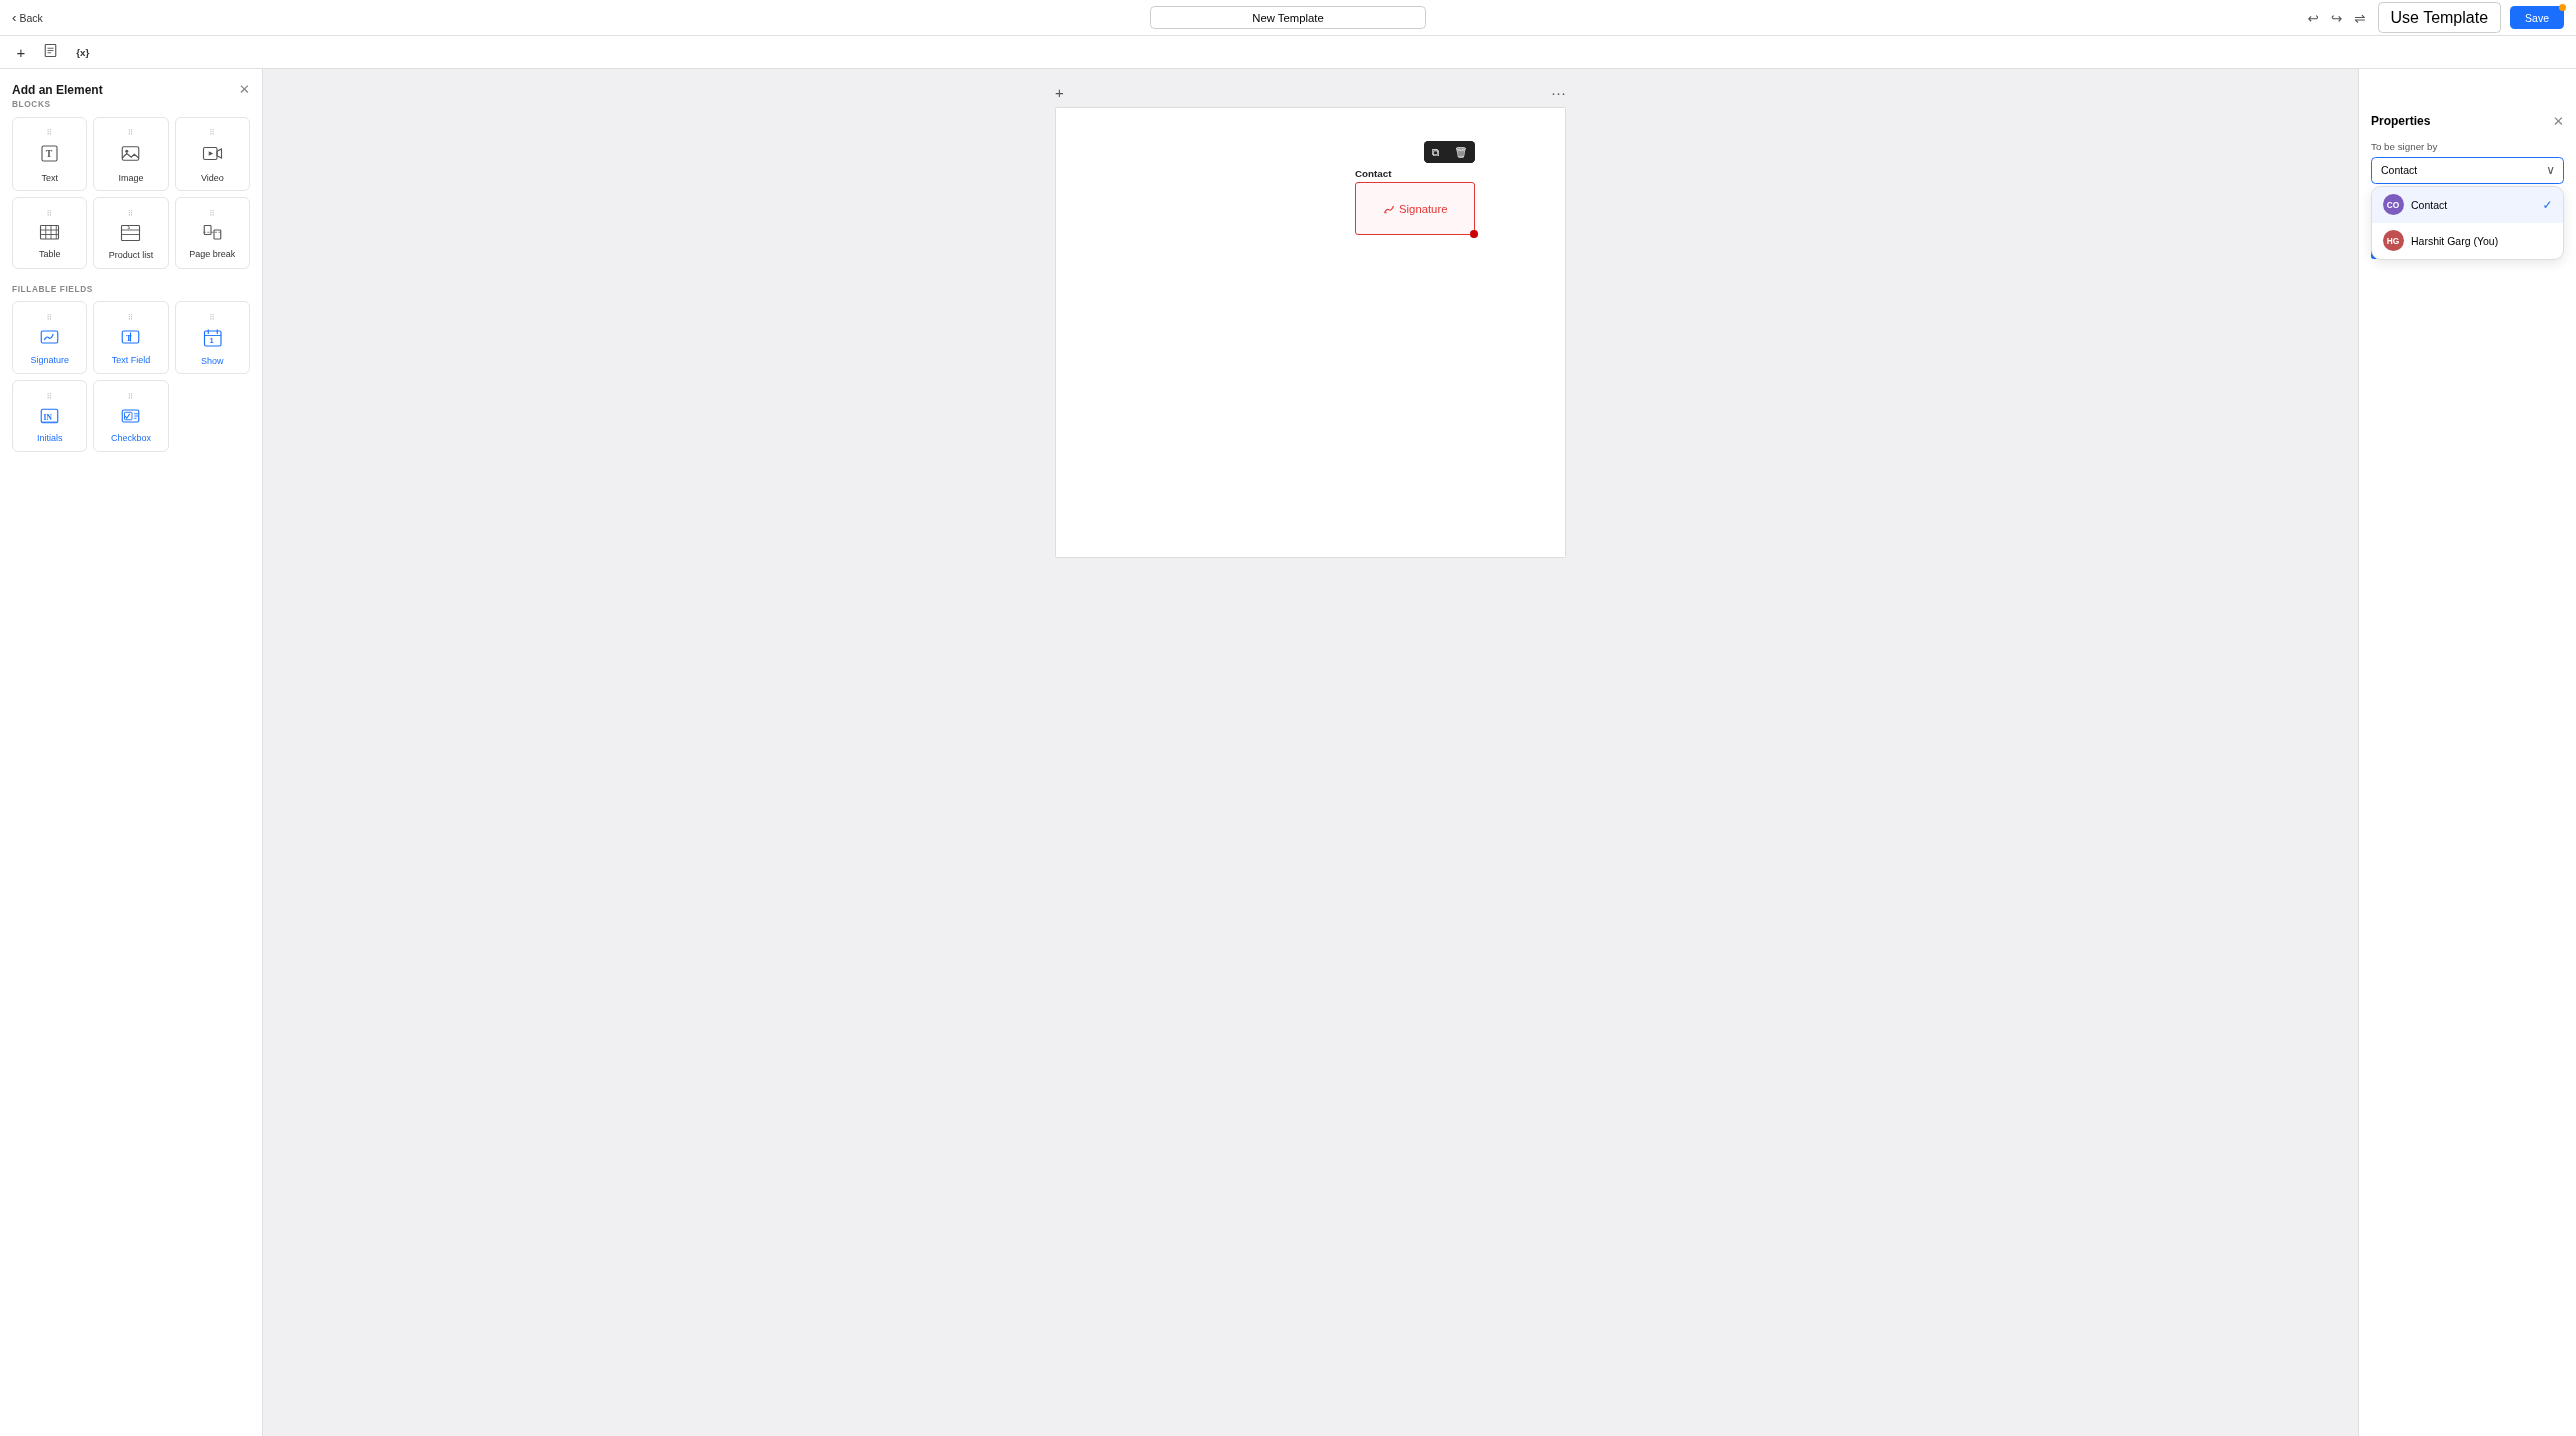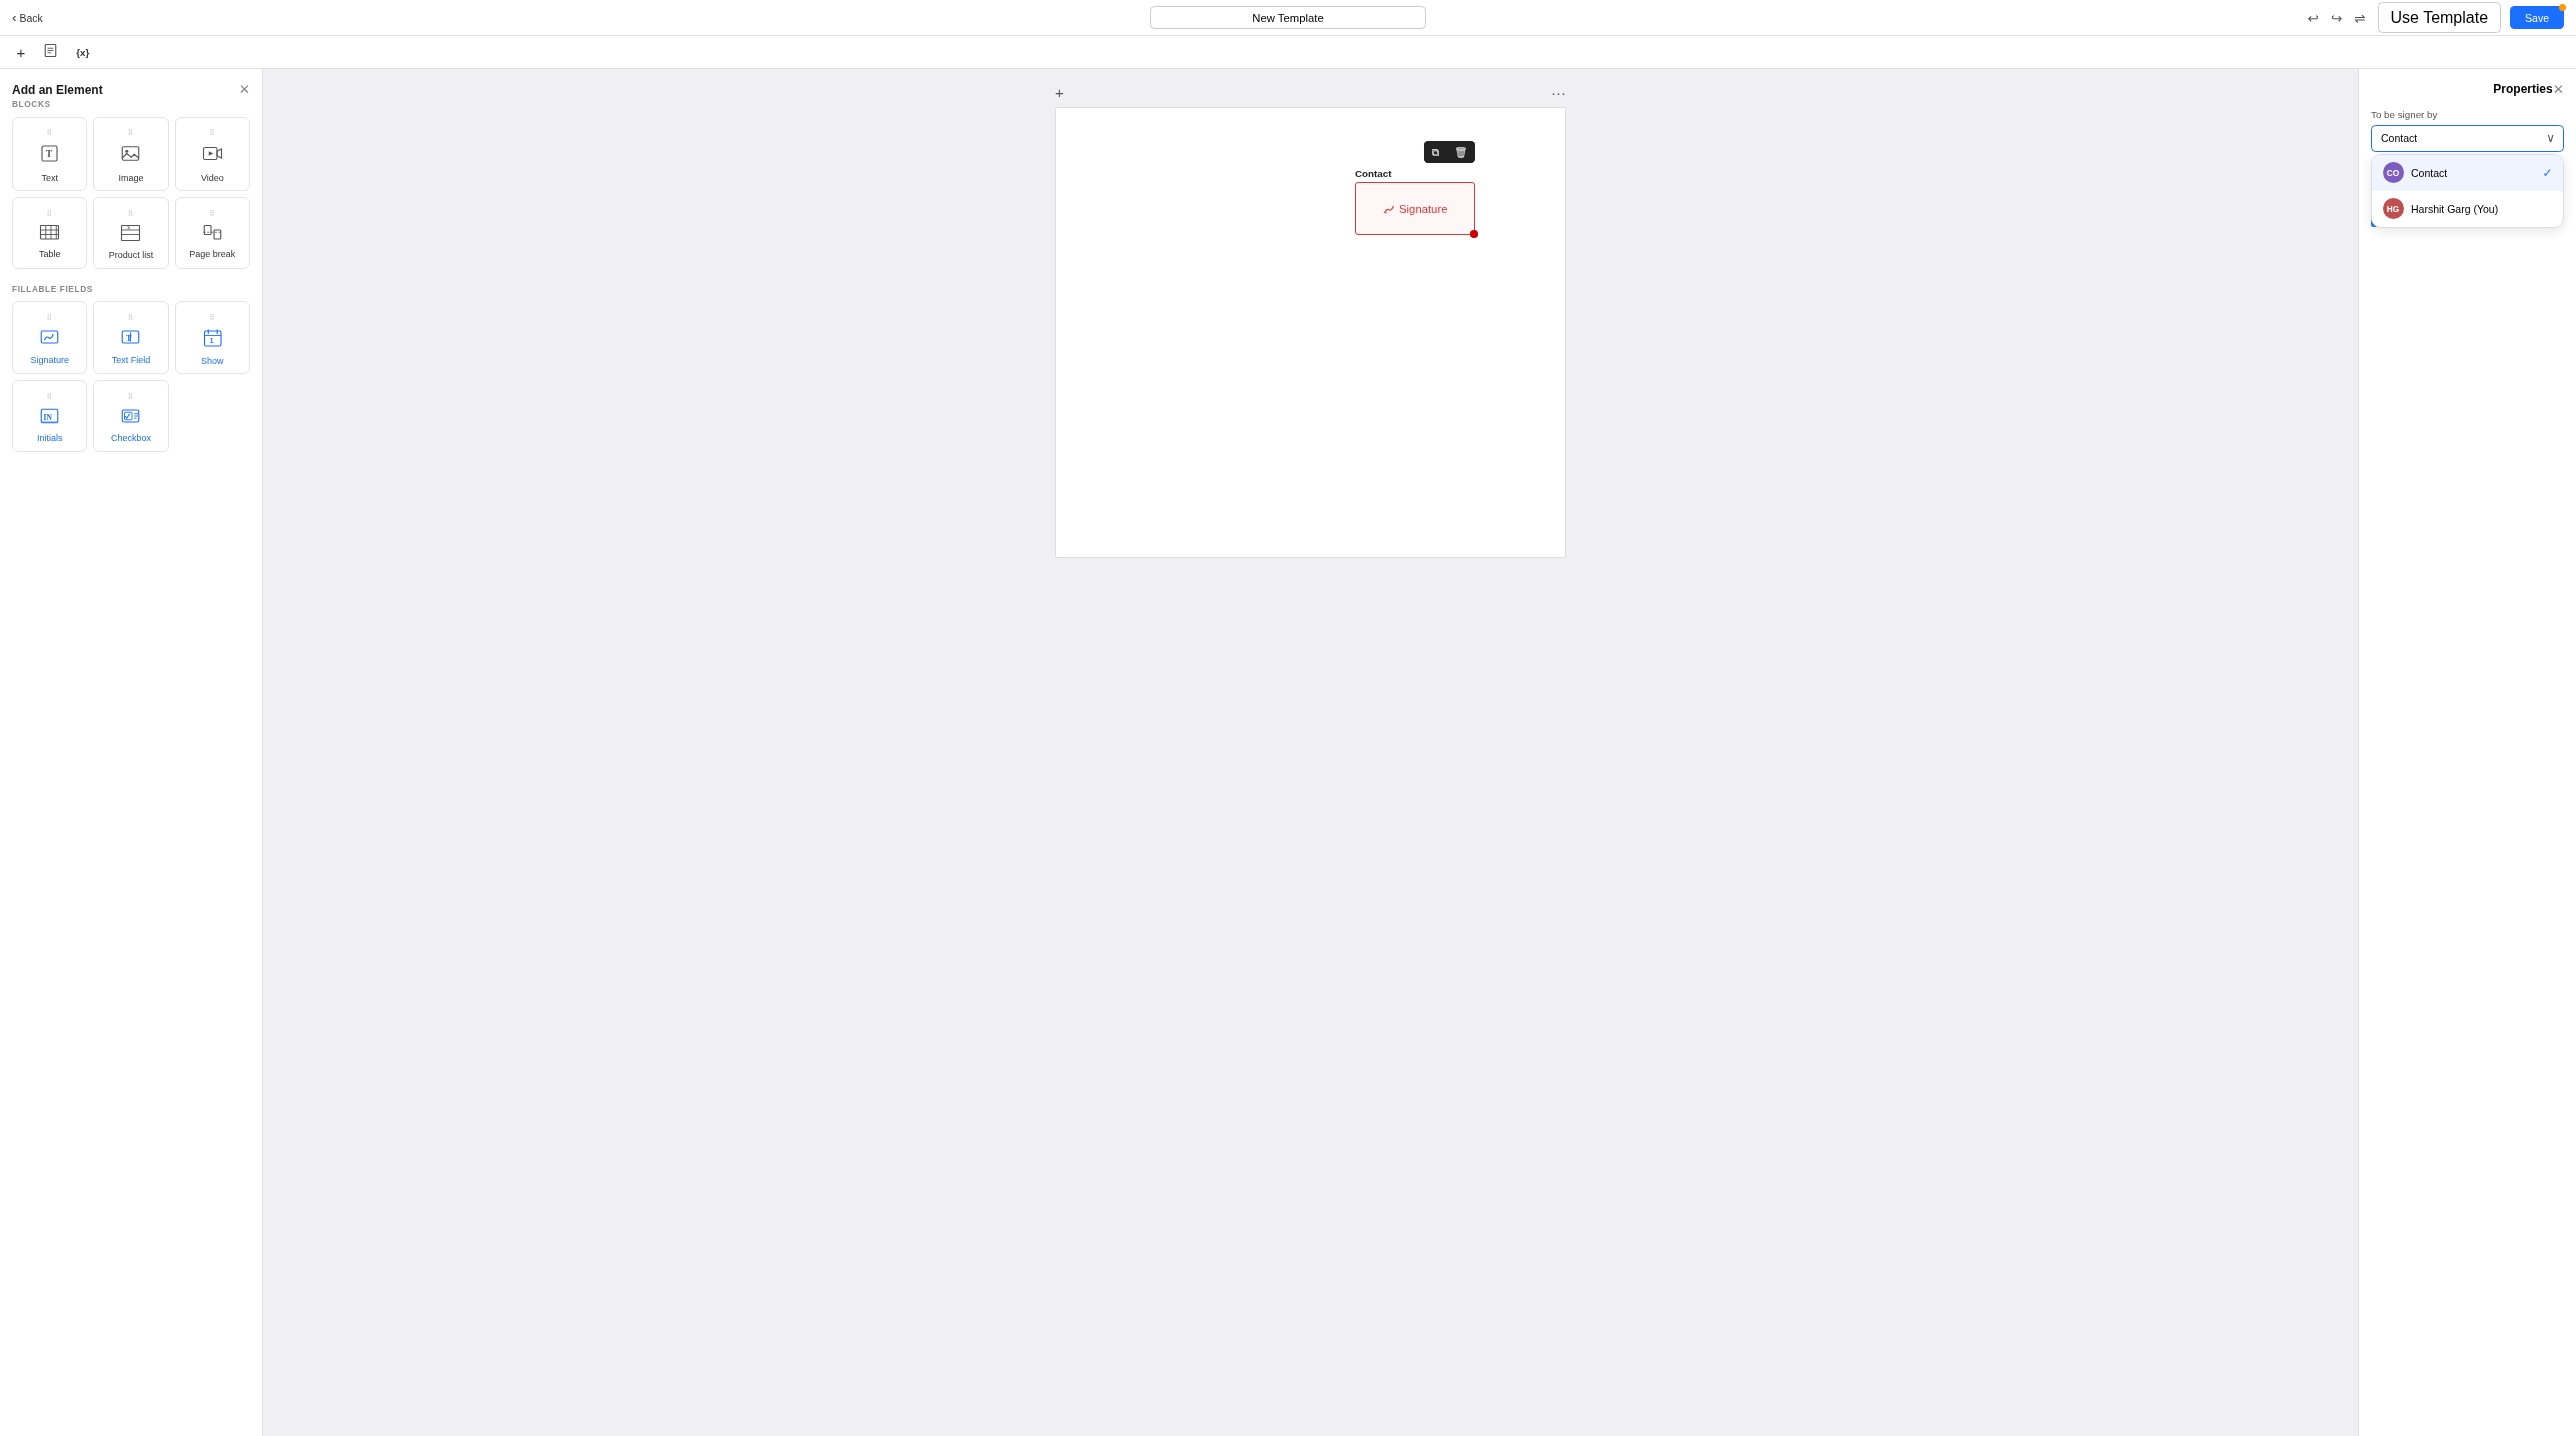--- a/index.html
+++ b/index.html
@@ -86,21 +86,21 @@
       position: absolute; top: -27px; right: 0;
       display: flex; background: #222; border-radius: 4.5px; overflow: hidden;
     }
     .sig-action-btn { background: #222; border: none; color: #fff; padding: 4.5px 7.5px; cursor: pointer; font-size: 10.5px; }
 
     
     .right-panel {
       width: 218px; min-width: 218px; background: #fff;
       border-left: 0.8px solid #e0e0e0; padding: 12px; overflow-y: auto;
     }
-    .right-panel-title { font-size: 12px; font-weight: 600; margin-bottom: 12px; display: flex; justify-content: flex-end; align-items: center; }
+    .right-panel-title { font-size: 12px; font-weight: 600; margin-bottom: 12px; display: flex; justify-content: space-between; align-items: center; margin-top: 32px; }
     .field-label { font-size: 9.8px; color: #555; margin-bottom: 4.5px; }
     .dropdown-wrap { position: relative; margin-bottom: 9px; }
     .dropdown-select {
       width: 100%; padding: 6.8px 9px; border: 1.1px solid #1a6fff; border-radius: 4.5px;
       font-size: 10.5px; appearance: none; background: #fff; cursor: pointer; outline: none;
     }
     .dropdown-arrow { position: absolute; right: 9px; top: 50%; transform: translateY(-50%); pointer-events: none; color: #555; }
 
     
     .dropdown-menu {

